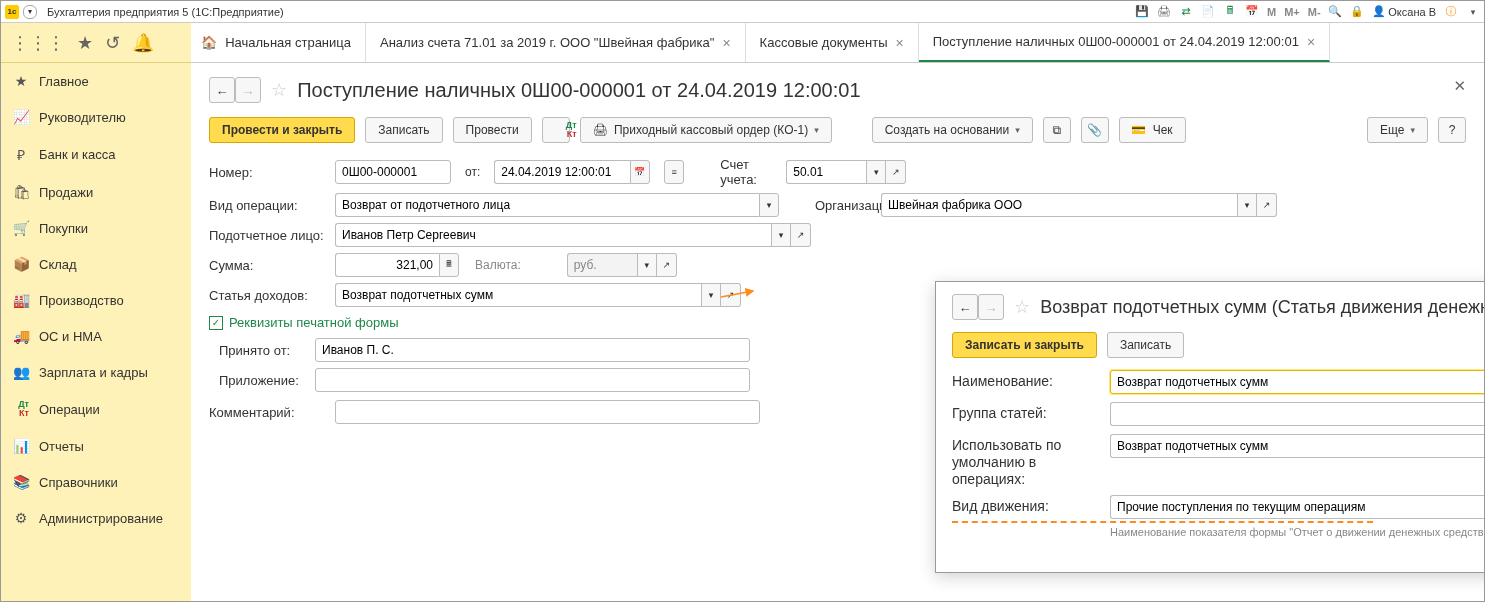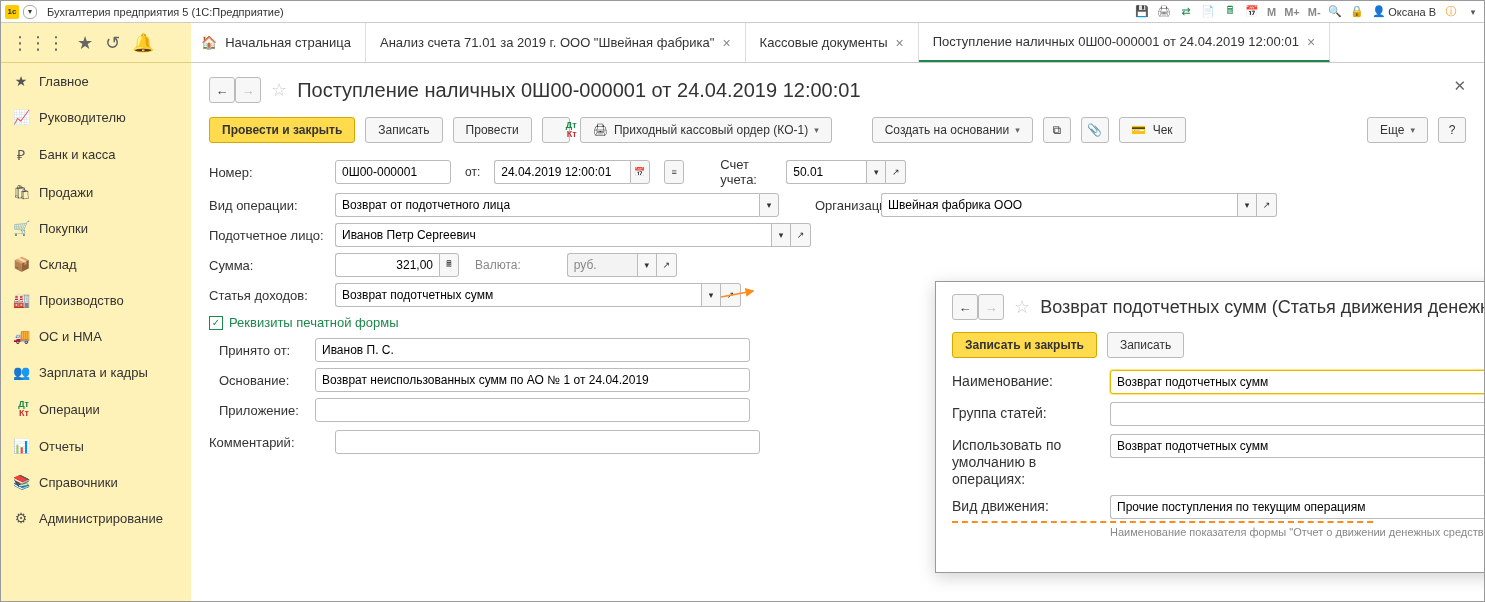--- a/index.html
+++ b/index.html
@@ -293,24 +293,20 @@
         <span class="chk">✓</span>
         <span>Реквизиты печатной формы</span>
       </div>
 
       <div class="indent">
         <div class="form-row">
           <span class="label">Принято от:</span>
           <input class="input" style="width: 435px;" value="Иванов П. С.">
         </div>
         <div class="form-row">
-          <span class="label">Основание:</span>
-          <input class="input" style="width: 435px;" value="Возврат неиспользованных сумм по АО № 1 от 24.04.2019">
-        </div>
-        <div class="form-row">
           <span class="label">Приложение:</span>
           <input class="input" style="width: 435px;" value="">
         </div>
       </div>
 
       <div class="form-row" style="margin-top:8px">
         <span class="label">Комментарий:</span>
         <input class="input" style="width: 425px;" value="">
       </div>
 

